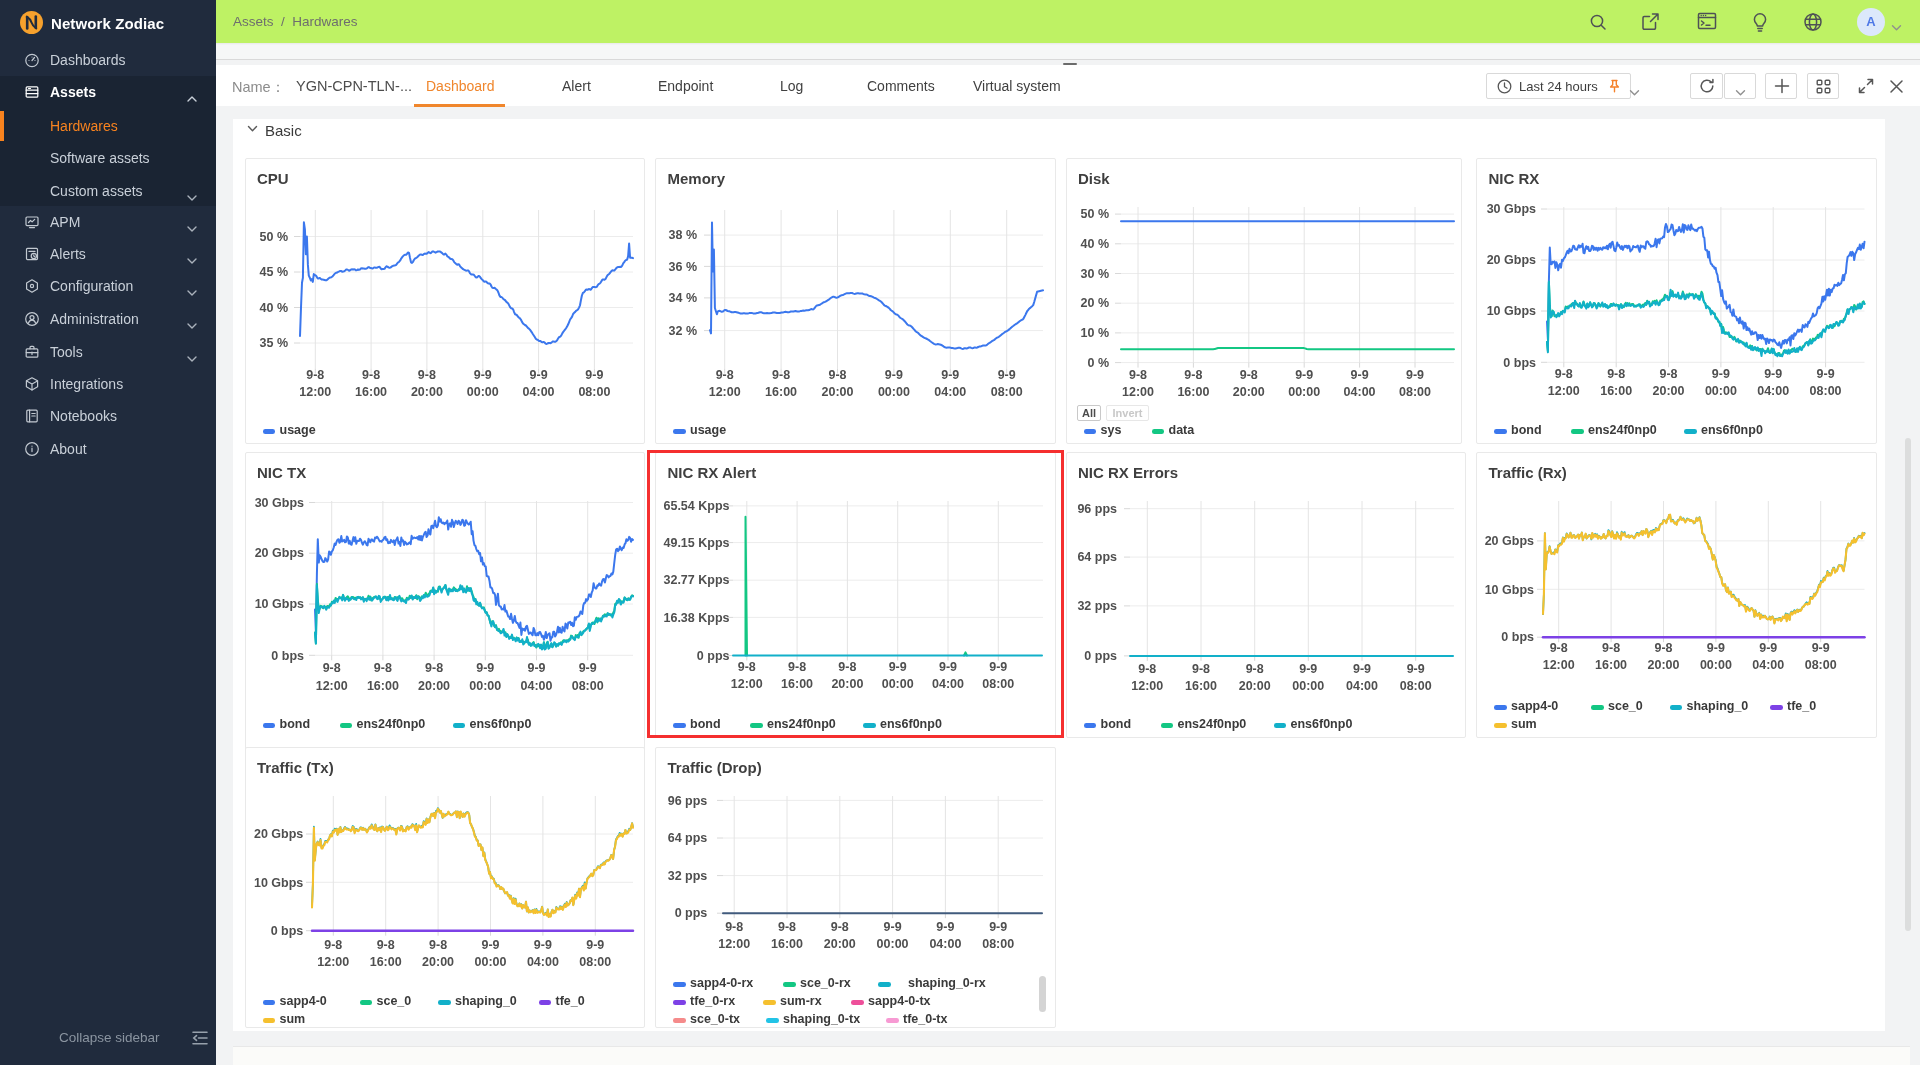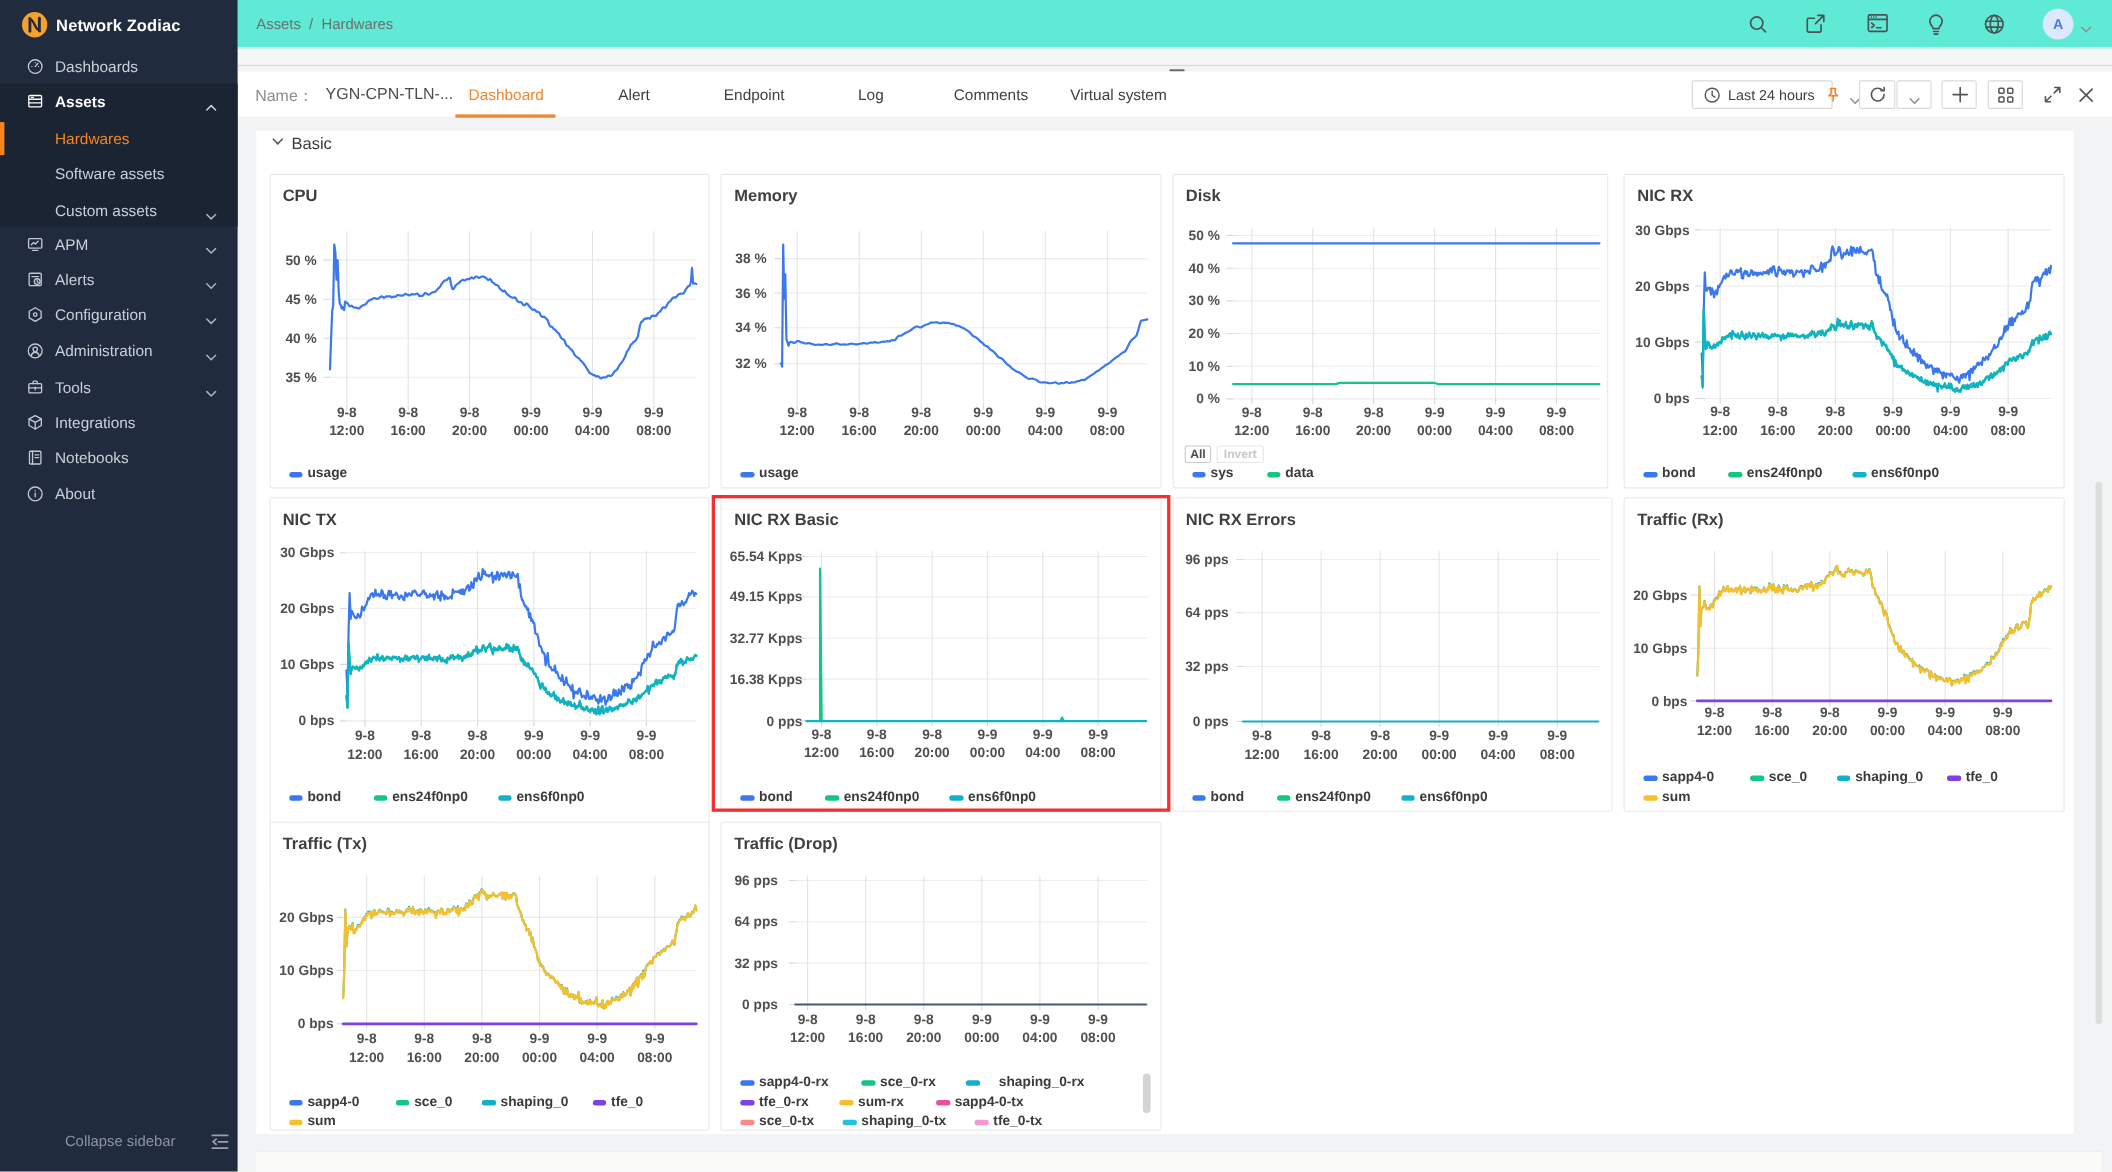--- a/index.html
+++ b/index.html
@@ -11,21 +11,21 @@
 .mi { position:absolute; left:0; width:216px; height:32.4px; }
 .mi-ic { position:absolute; left:24px; top:8px; }
 .mi-tx { position:absolute; left:50px; top:8px; font-size:14px; color:#c9d0d9; }
 .mi-ch { position:absolute; left:187px; top:13px; }
 #submenu { position:absolute; left:0; top:76.3px; width:216px; height:129.6px; background:#1a2433; }
 .smi { position:absolute; left:50px; font-size:14px; color:#c9d0d9; }
 #hw-bar { position:absolute; left:0; top:110.8px; width:4px; height:30px; background:#f8831f; }
 #collapse { position:absolute; left:0; top:1024px; width:216px; height:30px; }
 
 
-#nav { position:absolute; left:216px; top:0; width:1704px; height:44px; background:#5eead4; border-bottom:1px solid #ececec; }
+#nav { position:absolute; left:216px; top:0; width:1704px; height:44px; background:#bef264; border-bottom:1px solid #ececec; }
 #crumb { position:absolute; left:17px; top:14px; font-size:13.5px; color:#6e6e6e; }
 .nico { position:absolute; top:12px; }
 
 
 #strip { position:absolute; left:216px; top:45px; width:1704px; height:14px; background:#f6f7f7; }
 #drawer { position:absolute; left:216px; top:59px; width:1704px; height:1006px; background:#f2f3f4; border-top:1px solid #d9d9d9; }
 #handle { position:absolute; left:847px; top:2.5px; width:14px; height:2px; background:#6b6b6b; border-radius:1px; }
 #titlebar { position:absolute; left:0px; top:5px; width:1704px; height:41px; background:#fff; }
 #panel { position:absolute; left:233px; top:119px; width:1652px; height:912px; background:#fff; }
 #panel2 { position:absolute; left:233px; top:1045.5px; width:1677px; height:19.5px; background:#fbfbf9; border-top:1px solid #e8e8e8; }
@@ -209,21 +209,21 @@
     <span class="abs" style="left:16px;top:12.5px;font-size:14.5px;color:#8c8c8c">Name<span style="font-family:'Liberation Sans'">：</span></span>
     <span class="abs" style="left:80px;top:12.5px;font-size:14.5px;color:#4d4d4d">YGN-CPN-TLN-...</span>
     <span class="tab" id="tab-active" style="left:210px">Dashboard</span>
     <div id="tab-underline"></div>
     <span class="tab" style="left:346px">Alert</span>
     <span class="tab" style="left:442px">Endpoint</span>
     <span class="tab" style="left:564px">Log</span>
     <span class="tab" style="left:651px">Comments</span>
     <span class="tab" style="left:757px">Virtual system</span>
 
-    <div class="tbtn" style="left:1322px;width:128px">
+    <div class="tbtn" style="left:1270px;width:145px">
       <span class="abs" style="left:10px;top:4.5px"><svg width="15" height="15" viewBox="0 0 15 15" fill="none" stroke="#565656" stroke-width="1.3" stroke-linecap="round">
             <circle cx="7.5" cy="7.5" r="6.3"></circle>
             <path d="M7.5 4 v3.7 l2.5 1.5"></path>
           </svg></span>
       <span class="abs" style="left:32px;top:4.5px;font-size:13px;color:#3e3e3e">Last 24 hours</span>
       <span class="abs" style="left:121px;top:5px"><svg width="13" height="14" viewBox="0 0 13 14" fill="none" stroke="#f5812a" stroke-width="1.4" stroke-linecap="round" stroke-linejoin="round">
             <path d="M4 1.5 h5 M4.7 1.5 v4.2 L2.6 8 h7.8 L8.3 5.7 V1.5 M6.5 8 v4.8"></path>
           </svg></span>
       <span class="abs" style="left:142px;top:8.5px"><svg width="11" height="8" viewBox="0 0 11 8" fill="none" stroke="#8f8f8f" stroke-width="1.4" stroke-linecap="round" stroke-linejoin="round">
             <path d="M1.5 1.8 L5.5 5.8 L9.5 1.8"></path>
@@ -506,21 +506,21 @@
       <path d="M69.0,179.7 L69.9,190.4 L70.9,132.3 L71.8,147.9 L72.8,160.1 L73.7,155.2 L74.6,153.5 L75.6,153.7 L76.5,154.9 L77.4,154.5 L78.4,152.8 L79.3,154.8 L80.3,156.7 L81.2,154.0 L82.1,154.6 L83.1,154.7 L84.0,152.7 L84.9,152.4 L85.9,149.8 L86.8,150.3 L87.8,147.6 L88.7,150.0 L89.6,147.2 L90.6,146.3 L91.5,148.9 L92.5,146.1 L93.4,143.9 L94.3,145.2 L95.3,145.2 L96.2,147.4 L97.1,141.9 L98.1,145.9 L99.0,147.8 L100.0,144.8 L100.9,146.1 L101.8,145.8 L102.8,147.9 L103.7,146.9 L104.6,146.6 L105.6,144.2 L106.5,145.0 L107.5,145.8 L108.4,145.8 L109.3,146.4 L110.3,147.0 L111.2,143.9 L112.2,144.3 L113.1,145.0 L114.0,144.1 L115.0,146.4 L115.9,146.0 L116.8,144.2 L117.8,148.8 L118.7,146.0 L119.7,146.6 L120.6,148.1 L121.5,145.1 L122.5,144.9 L123.4,146.7 L124.3,144.1 L125.3,146.8 L126.2,147.4 L127.2,145.9 L128.1,144.8 L129.0,144.2 L130.0,143.3 L130.9,145.6 L131.8,146.1 L132.8,142.9 L133.7,143.3 L134.7,148.9 L135.6,147.1 L136.5,145.9 L137.5,144.5 L138.4,143.6 L139.4,144.7 L140.3,147.2 L141.2,144.2 L142.2,147.5 L143.1,146.4 L144.0,142.0 L145.0,146.4 L145.9,145.5 L146.9,147.0 L147.8,147.2 L148.7,144.8 L149.7,144.1 L150.6,146.6 L151.5,147.9 L152.5,144.4 L153.4,142.8 L154.4,146.5 L155.3,148.4 L156.2,147.0 L157.2,147.8 L158.1,148.6 L159.1,147.8 L160.0,150.0 L160.9,145.9 L161.9,146.2 L162.8,146.4 L163.7,144.4 L164.7,144.4 L165.6,142.5 L166.6,146.5 L167.5,145.4 L168.4,144.1 L169.4,145.0 L170.3,143.0 L171.2,144.9 L172.2,143.6 L173.1,144.9 L174.1,148.0 L175.0,146.7 L175.9,144.1 L176.9,145.3 L177.8,142.0 L178.8,144.5 L179.7,142.1 L180.6,143.6 L181.6,143.7 L182.5,143.1 L183.4,142.4 L184.4,139.4 L185.3,138.4 L186.3,139.0 L187.2,134.5 L188.1,141.2 L189.1,137.8 L190.0,139.8 L190.9,138.2 L191.9,137.3 L192.8,134.6 L193.8,134.1 L194.7,136.6 L195.6,139.6 L196.6,136.1 L197.5,135.1 L198.5,134.4 L199.4,132.0 L200.3,136.4 L201.3,139.5 L202.2,141.8 L203.1,135.5 L204.1,136.2 L205.0,138.4 L206.0,137.3 L206.9,138.3 L207.8,135.6 L208.8,136.9 L209.7,138.0 L210.6,138.1 L211.6,137.8 L212.5,136.5 L213.5,137.1 L214.4,132.3 L215.3,136.3 L216.3,133.3 L217.2,139.2 L218.2,135.5 L219.1,138.8 L220.0,139.6 L221.0,135.1 L221.9,137.4 L222.8,135.0 L223.8,137.8 L224.7,135.2 L225.7,140.2 L226.6,142.4 L227.5,147.1 L228.5,148.3 L229.4,146.0 L230.3,151.3 L231.3,148.9 L232.2,151.3 L233.2,152.9 L234.1,149.8 L235.0,153.2 L236.0,155.4 L236.9,155.0 L237.8,155.4 L238.8,157.8 L239.7,159.7 L240.7,159.4 L241.6,162.6 L242.5,162.8 L243.5,166.0 L244.4,169.7 L245.4,173.4 L246.3,169.6 L247.2,168.2 L248.2,171.9 L249.1,174.1 L250.0,173.1 L251.0,176.6 L251.9,177.2 L252.9,178.2 L253.8,178.7 L254.7,180.2 L255.7,179.8 L256.6,178.9 L257.5,175.9 L258.5,182.6 L259.4,180.3 L260.4,183.7 L261.3,181.2 L262.2,182.7 L263.2,185.9 L264.1,184.9 L265.1,185.0 L266.0,181.6 L266.9,187.1 L267.9,185.3 L268.8,186.4 L269.7,188.3 L270.7,184.6 L271.6,187.6 L272.6,185.4 L273.5,189.0 L274.4,188.0 L275.4,188.9 L276.3,186.3 L277.2,191.4 L278.2,189.6 L279.1,188.6 L280.1,189.3 L281.0,183.9 L281.9,189.1 L282.9,191.7 L283.8,189.9 L284.8,192.6 L285.7,192.6 L286.6,190.2 L287.6,190.1 L288.5,193.1 L289.4,193.4 L290.4,193.9 L291.3,191.8 L292.3,190.9 L293.2,192.0 L294.1,195.3 L295.1,191.6 L296.0,196.5 L296.9,195.3 L297.9,189.6 L298.8,196.5 L299.8,195.8 L300.7,191.6 L301.6,189.1 L302.6,195.7 L303.5,194.6 L304.5,191.5 L305.4,190.4 L306.3,194.3 L307.3,192.0 L308.2,189.3 L309.1,190.0 L310.1,193.7 L311.0,191.2 L312.0,192.5 L312.9,190.3 L313.8,191.3 L314.8,190.0 L315.7,191.9 L316.6,189.4 L317.6,189.1 L318.5,187.3 L319.5,188.7 L320.4,189.2 L321.3,187.6 L322.3,188.5 L323.2,187.5 L324.2,186.6 L325.1,184.0 L326.0,183.1 L327.0,185.1 L327.9,186.3 L328.8,187.1 L329.8,183.5 L330.7,183.3 L331.7,184.4 L332.6,183.9 L333.5,181.3 L334.5,178.6 L335.4,181.9 L336.3,181.1 L337.3,179.7 L338.2,177.8 L339.2,177.5 L340.1,176.4 L341.0,175.2 L342.0,174.5 L342.9,170.5 L343.8,177.9 L344.8,172.8 L345.7,170.4 L346.7,170.9 L347.6,170.1 L348.5,169.9 L349.5,167.9 L350.4,166.0 L351.4,168.8 L352.3,167.2 L353.2,167.7 L354.2,165.4 L355.1,168.5 L356.0,165.9 L357.0,163.4 L357.9,162.3 L358.9,163.5 L359.8,163.0 L360.7,163.5 L361.7,160.3 L362.6,161.8 L363.5,161.1 L364.5,161.4 L365.4,161.4 L366.4,164.5 L367.3,161.7 L368.2,159.6 L369.2,152.2 L370.1,151.8 L371.1,147.7 L372.0,149.9 L372.9,145.9 L373.9,147.2 L374.8,151.6 L375.7,149.4 L376.7,148.7 L377.6,149.6 L378.6,144.6 L379.5,145.7 L380.4,146.1 L381.4,147.3 L382.3,145.8 L383.2,146.3 L384.2,146.7 L385.1,143.9 L386.1,142.8 L387.0,143.4" fill="none" stroke="#12b0c9" stroke-width="2" stroke-linejoin="round" stroke-linecap="round"></path>
     </svg>
     <span class="lm" style="left:17px;top:270.5px;background:#3b77ed"></span>
     <span class="lt" style="left:34px;top:264.3px">bond</span>
     <span class="lm" style="left:94px;top:270.5px;background:#13c783"></span>
     <span class="lt" style="left:111px;top:264.3px">ens24f0np0</span>
     <span class="lm" style="left:207px;top:270.5px;background:#12b0c9"></span>
     <span class="lt" style="left:224px;top:264.3px">ens6f0np0</span>
   </div>
 <div class="card" style="left:655px;top:451.5px;width:400.5px;height:286px">
-    <div class="ct">NIC RX Basic</div>
+    <div class="ct">NIC RX Alert</div>
     <svg width="400" height="286" viewBox="0 0 400 286" style="position:absolute;left:0;top:0">
       <line x1="77" y1="52.9" x2="387" y2="52.9" stroke="#ececec" stroke-width="1"></line>
       <line x1="71" y1="52.9" x2="77" y2="52.9" stroke="#d8d8d8" stroke-width="1"></line>
       <text x="73.5" y="57.1" font-size="12.5" fill="#4f4f4f" text-anchor="end">65.54 Kpps</text>
       <line x1="77" y1="89.6" x2="387" y2="89.6" stroke="#ececec" stroke-width="1"></line>
       <line x1="71" y1="89.6" x2="77" y2="89.6" stroke="#d8d8d8" stroke-width="1"></line>
       <text x="73.5" y="93.8" font-size="12.5" fill="#4f4f4f" text-anchor="end">49.15 Kpps</text>
       <line x1="77" y1="127.2" x2="387" y2="127.2" stroke="#ececec" stroke-width="1"></line>
       <line x1="71" y1="127.2" x2="77" y2="127.2" stroke="#d8d8d8" stroke-width="1"></line>
       <text x="73.5" y="131.4" font-size="12.5" fill="#4f4f4f" text-anchor="end">32.77 Kpps</text>

